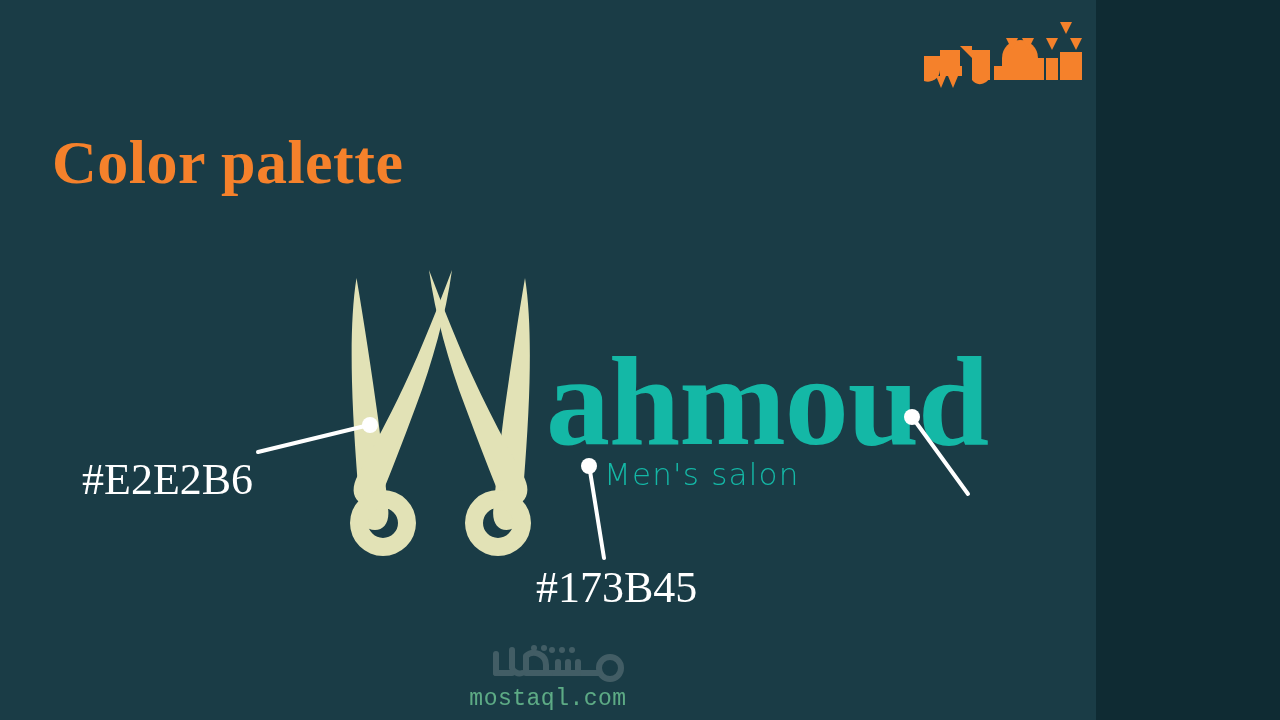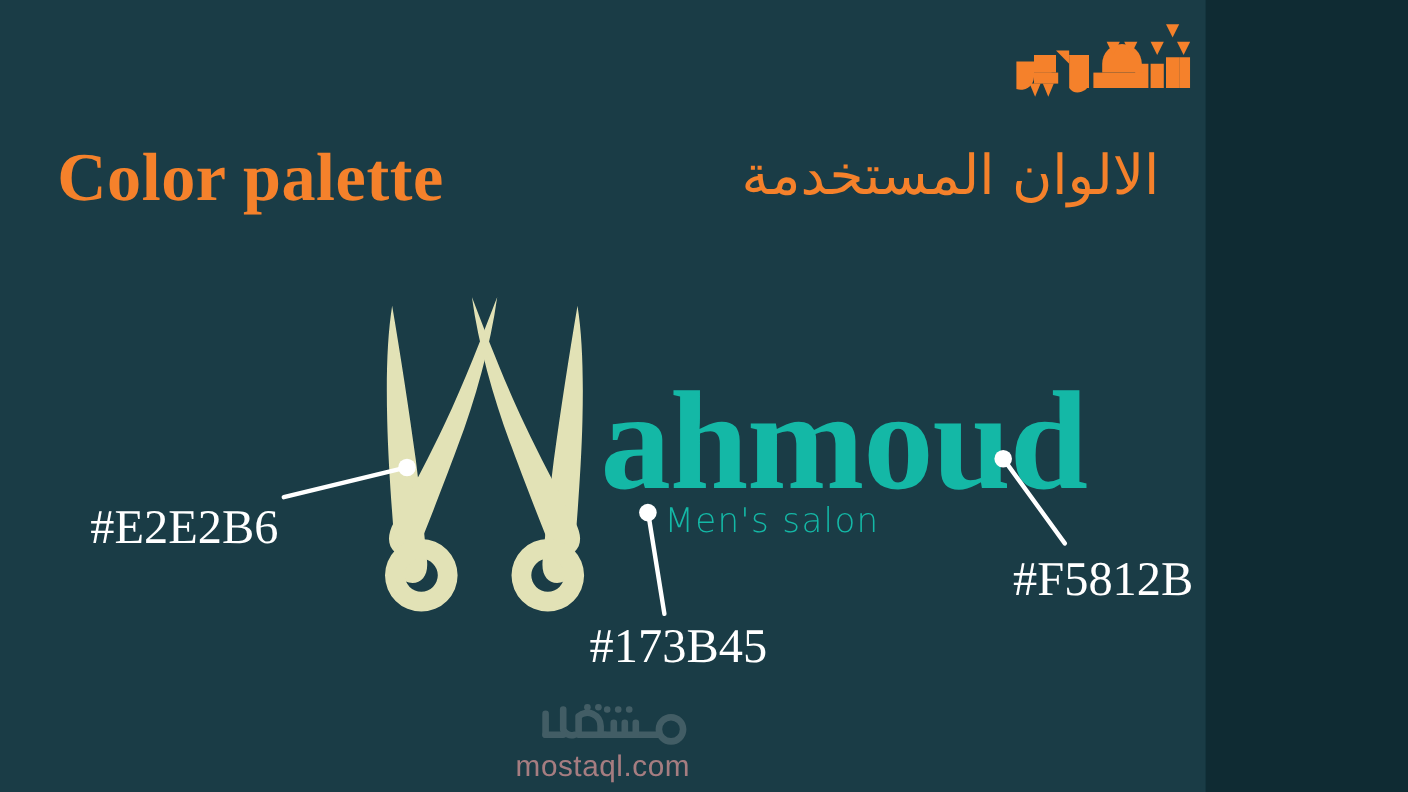--- a/index.html
+++ b/index.html
@@ -125,24 +125,24 @@
     right: 0;
     bottom: 8px;
     display: flex;
     flex-direction: column;
     align-items: center;
     gap: 2px;
     opacity: 0.62;
   }
   #watermark-mark { width: 176px; height: 44px; display: block; }
   #watermark-url {
-    font-family: Liberation Sans, sans-serif;
-    font-size: 27px;
+    font-family: Liberation Mono, monospace;
+    font-size: 23px;
     letter-spacing: 0.5px;
-    color: #fca5a5;
+    color: #86efac;
   }
 </style>
 </head>
 <body>
 
 <div id="slide">
 
   <div id="brand-logo" title="شكروبر">
     <svg viewBox="0 0 172 84" width="172" height="84" aria-hidden="true">
       <g fill="#F5812B">
@@ -168,21 +168,20 @@
         <path d="M14 48 L30 48 L30 62 a12 12 0 0 1 -16 11 Z"></path>
         <polygon points="50,38 62,38 62,50"></polygon>
         <rect x="30" y="58" width="22" height="10"></rect>
         <polygon points="26,68 36,68 31,80"></polygon>
         <polygon points="38,68 48,68 43,80"></polygon>
       </g>
     </svg>
   </div>
 
   <div id="heading-en">Color palette</div>
-  <div id="heading-ar">الالوان المستخدمة</div>
 
   <div id="logo-block">
 
     <div id="scissors-mark">
       <svg viewBox="0 0 290 295" width="290" height="295" aria-hidden="true">
         <g fill="#E2E2B6">
 
           <path d="M56.5 16
                    C 64 60, 72 112, 78 156
                    C 83 196, 86 226, 88 246
@@ -236,21 +235,20 @@
     </g>
     <g fill="#FFFFFF">
       <circle cx="370" cy="425" r="8"></circle>
       <circle cx="589" cy="466" r="8"></circle>
       <circle cx="912" cy="417" r="8"></circle>
     </g>
   </svg>
 
   <div class="hex-label" id="hex-cream">#E2E2B6</div>
   <div class="hex-label" id="hex-teal">#173B45</div>
-  <div class="hex-label" id="hex-orange">#F5812B</div>
 
   <div id="watermark">
     <svg id="watermark-mark" viewBox="0 0 176 44" aria-hidden="true">
       <g fill="none" stroke="#5c7278" stroke-width="6" stroke-linecap="round" stroke-linejoin="round">
 
         <circle cx="150" cy="28" r="11"></circle>
 
         <path d="M139 33 L118 33"></path>
         <path d="M118 22 L118 33"></path>
         <path d="M108 22 L108 33"></path>

